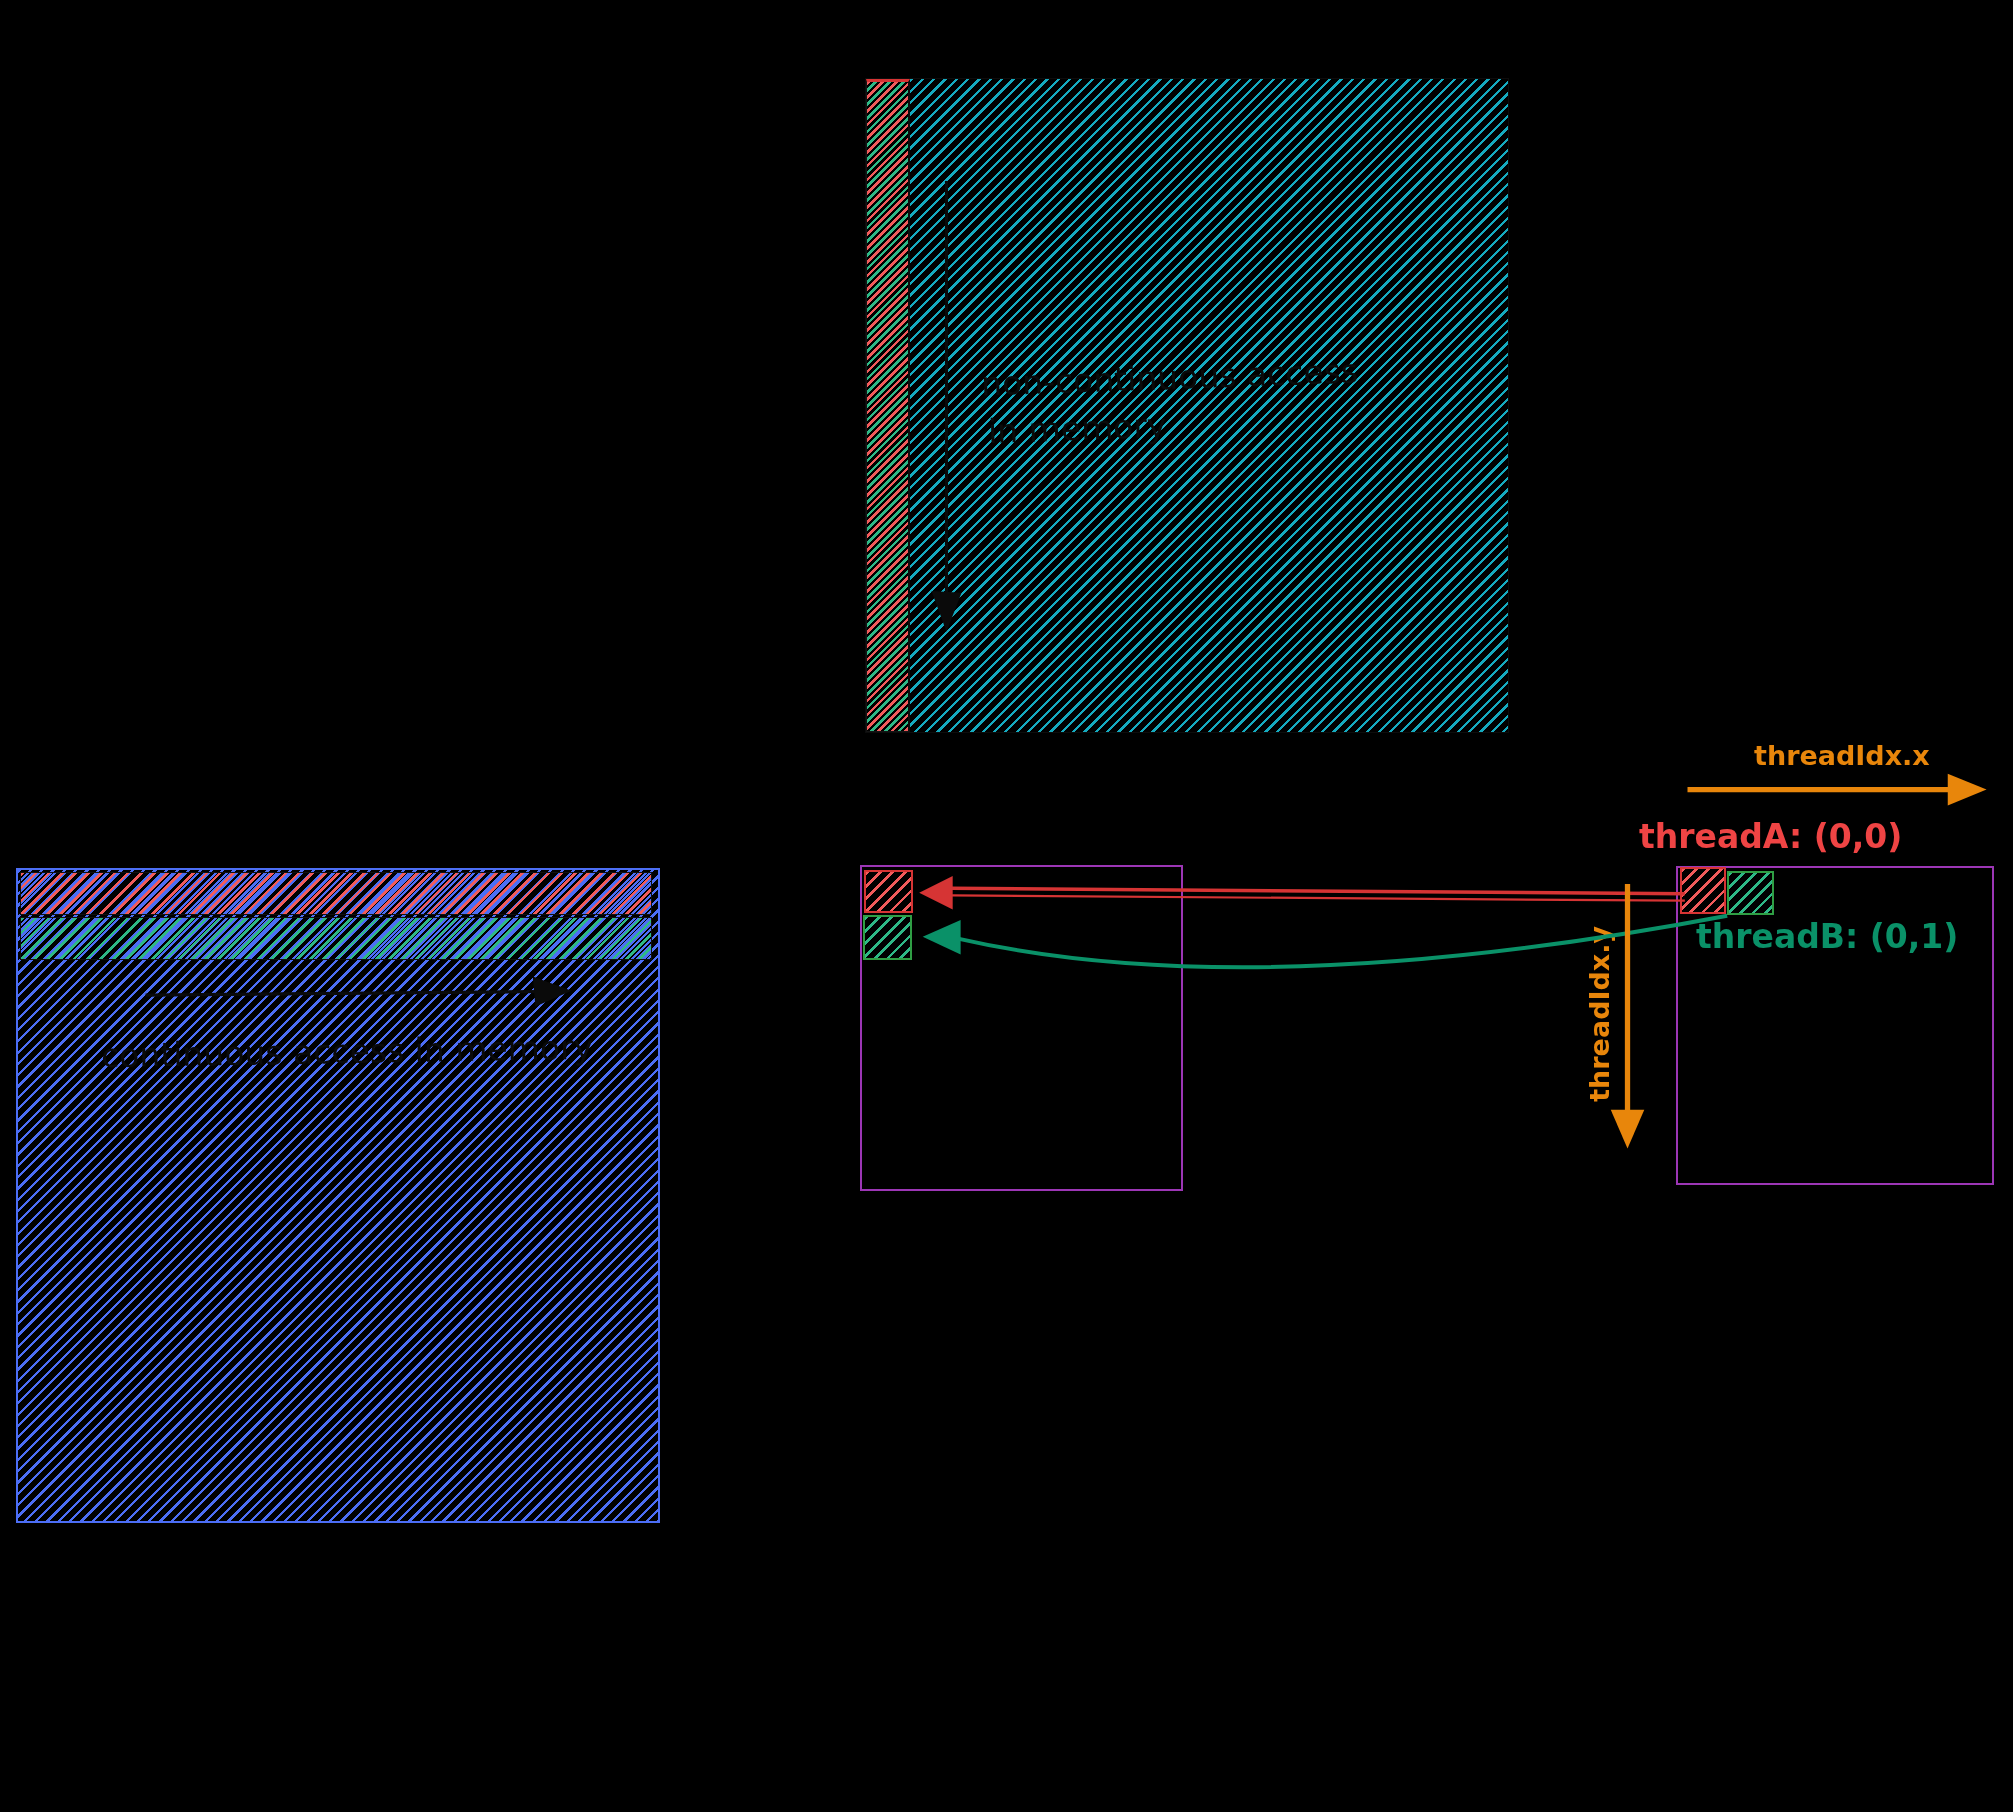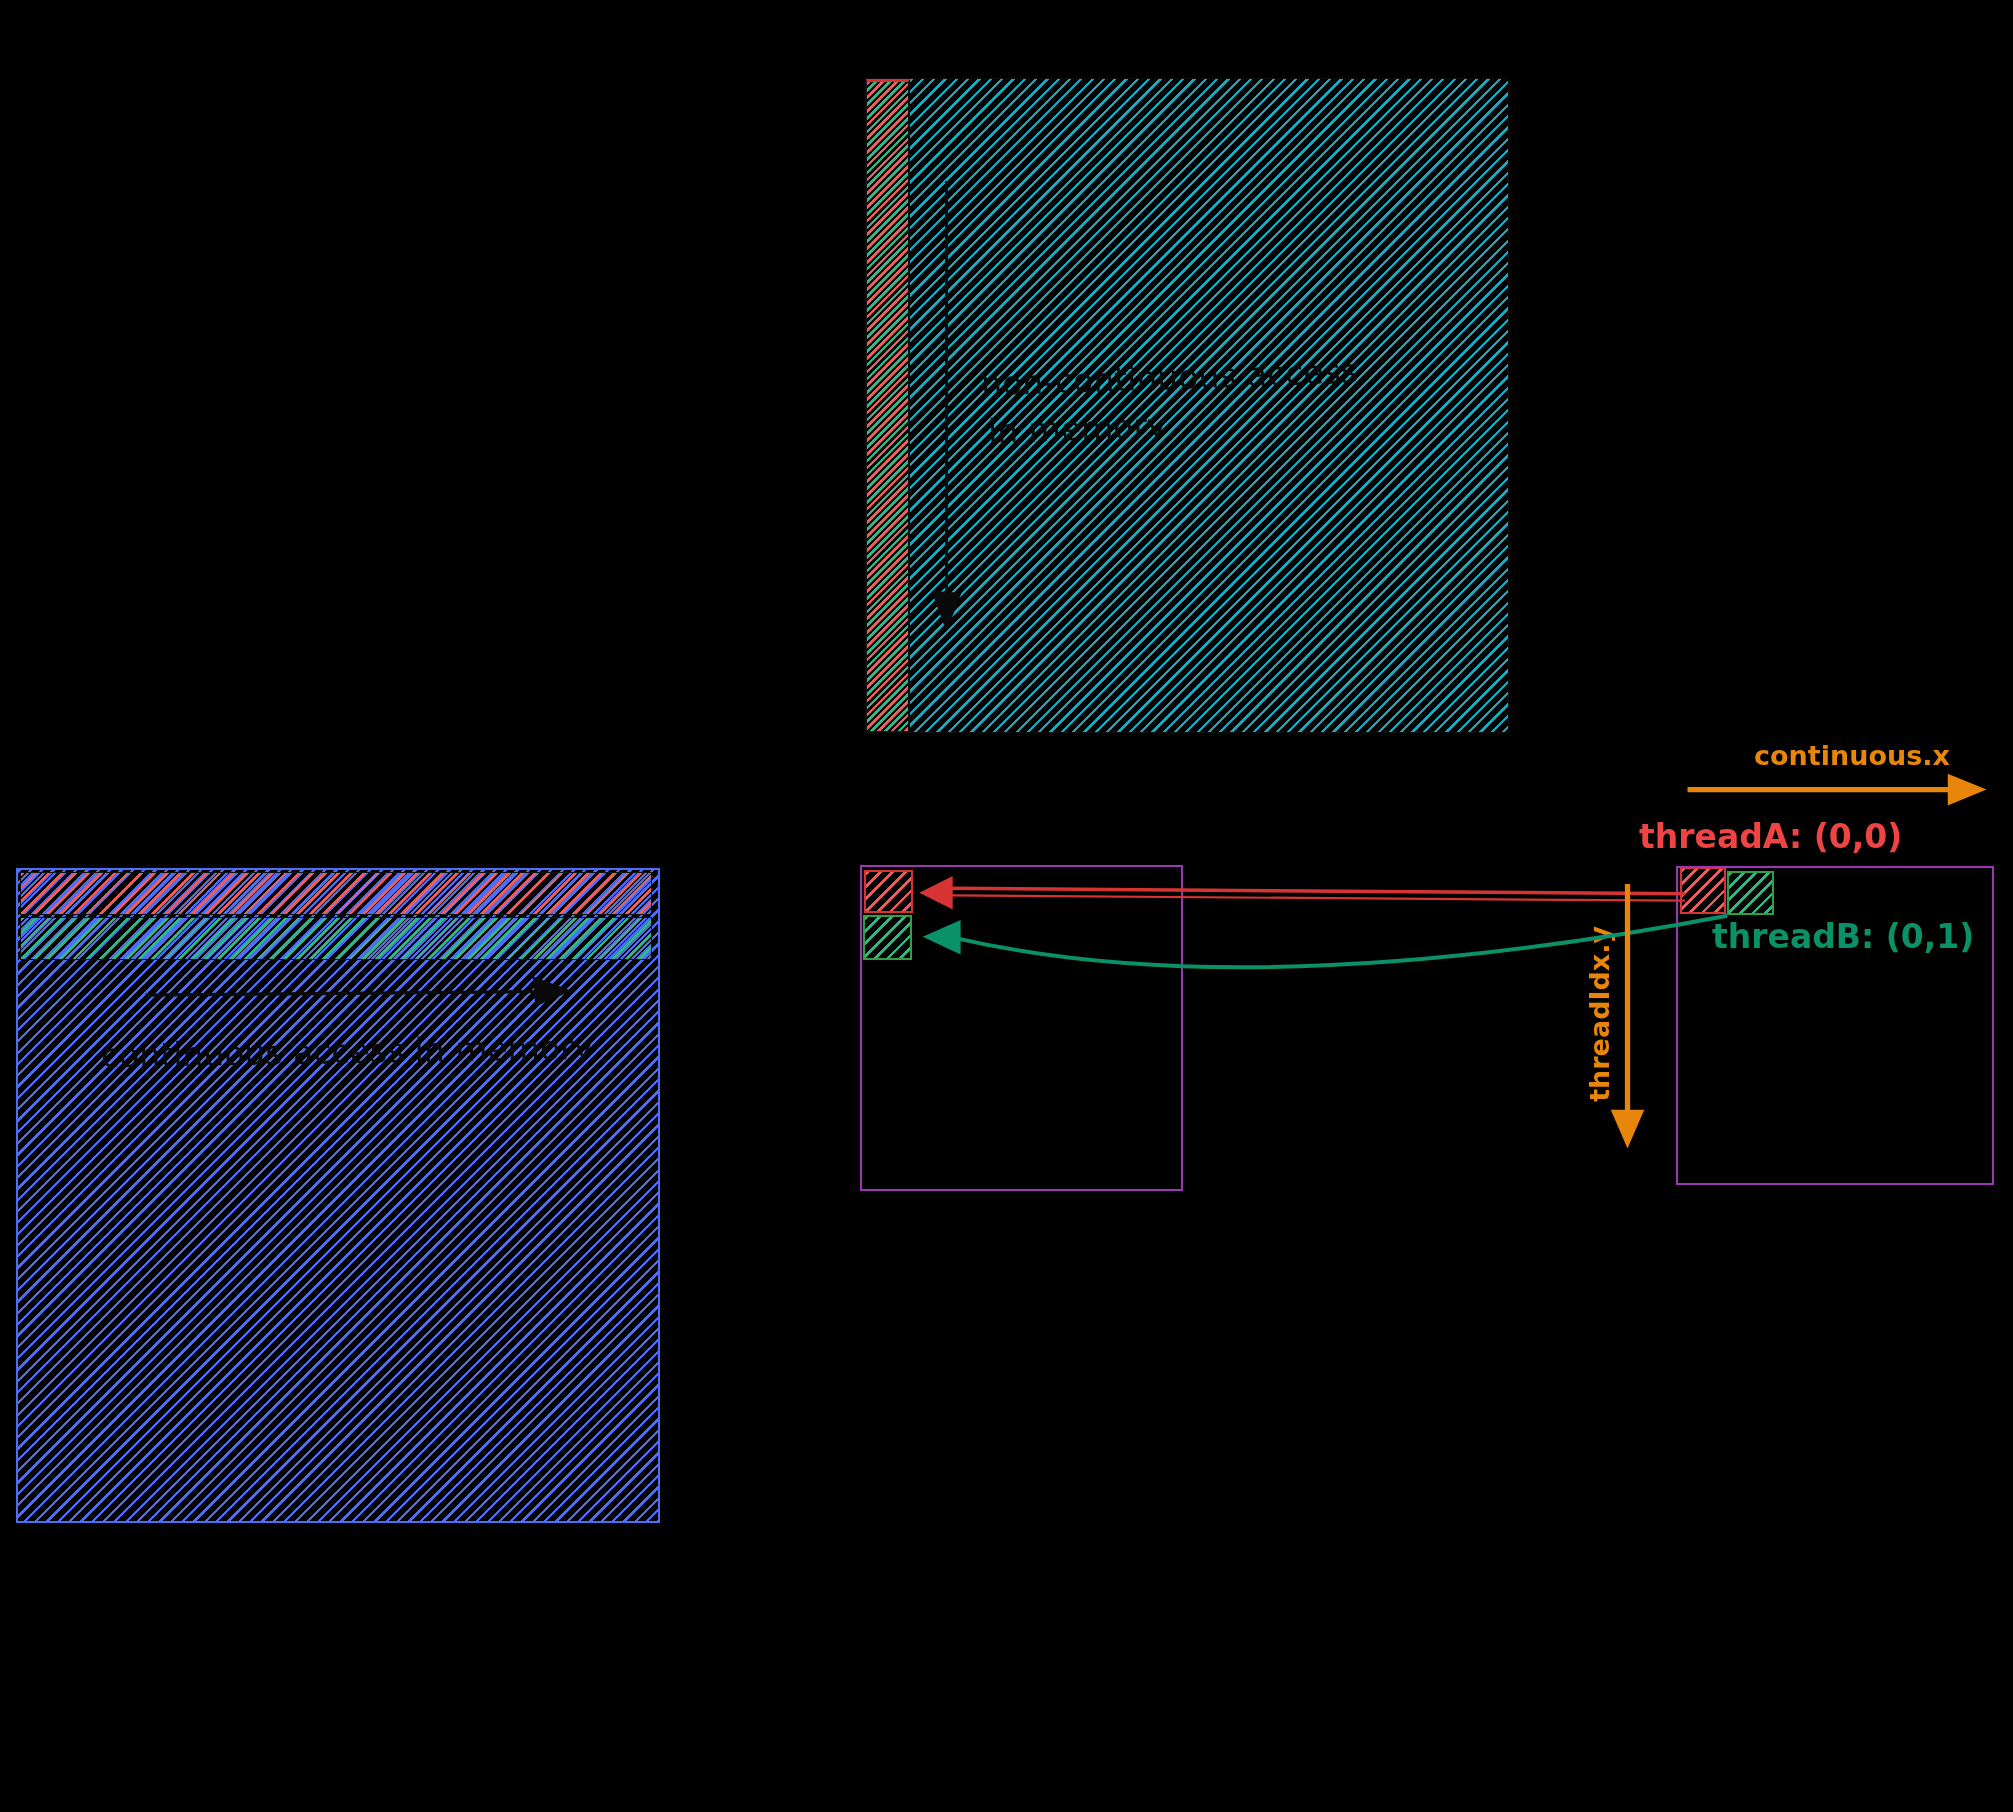--- a/index.html
+++ b/index.html
@@ -72,23 +72,23 @@
     <div class="abs cell red hatch-red" style="left:1.8px;top:2.6px;width:49px;height:43px;"></div>
     <div class="abs cell green hatch-green" style="left:0.9px;top:48px;width:49px;height:45px;"></div>
   </div>
 
   <div class="abs block block-right">
     <div class="abs cell red hatch-red" style="left:1.8px;top:-0.9px;width:46px;height:47px;"></div>
     <div class="abs cell green hatch-green" style="left:49px;top:2.6px;width:47px;height:44px;"></div>
   </div>
 
   <div class="abs lbl lbl-red" style="left:1639px;top:819px;">threadA: (0,0)</div>
-  <div class="abs lbl lbl-green" style="left:1696px;top:919px;margin-left:16px;">threadB: (0,1)</div>
+  <div class="abs lbl lbl-green" style="left:1696px;top:919px;">threadB: (0,1)</div>
 
-  <div class="abs lbl lbl-orange" style="left:1754px;top:741px;">continuous.x</div>
+  <div class="abs lbl lbl-orange" style="left:1754px;top:741px;">threadIdx.x</div>
   <div class="abs lbl lbl-orange" style="left:1494px;top:999px;width:212px;text-align:center;transform:rotate(-90deg);">threadIdx.y</div>
 
   <svg class="overlay" width="2013" height="1812" viewBox="0 0 2282 2054">
 
     <g>
       <line x1="1073" y1="205" x2="1073" y2="700" stroke="#0a0a0a" stroke-width="3.5"></line>
       <polygon points="1073,716 1056,670 1090,672" fill="#0a0a0a"></polygon>
     </g>
 
     <g>

